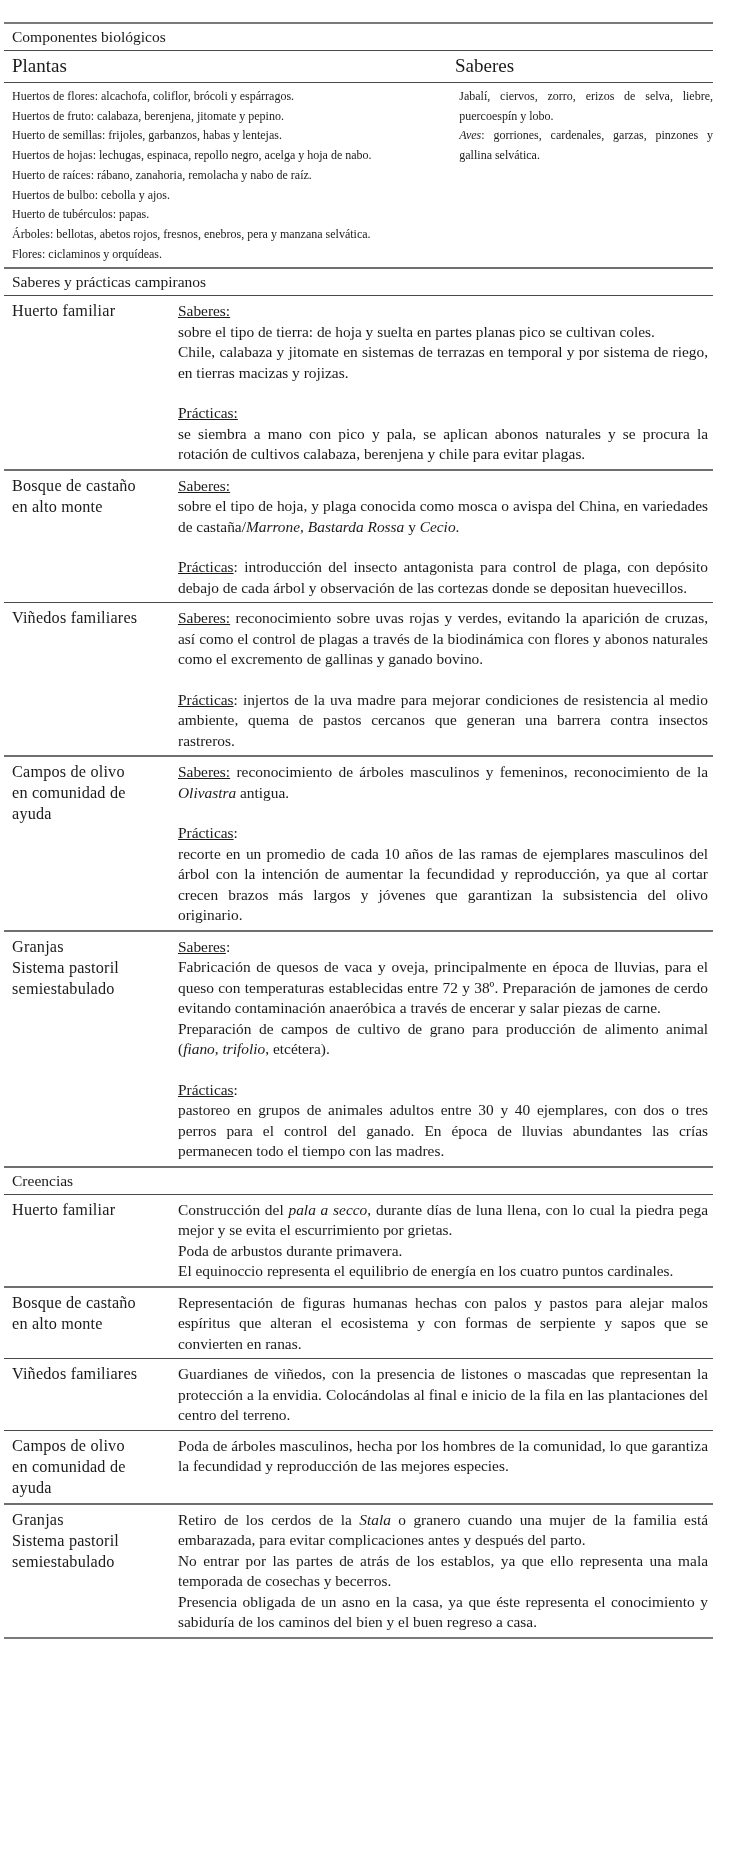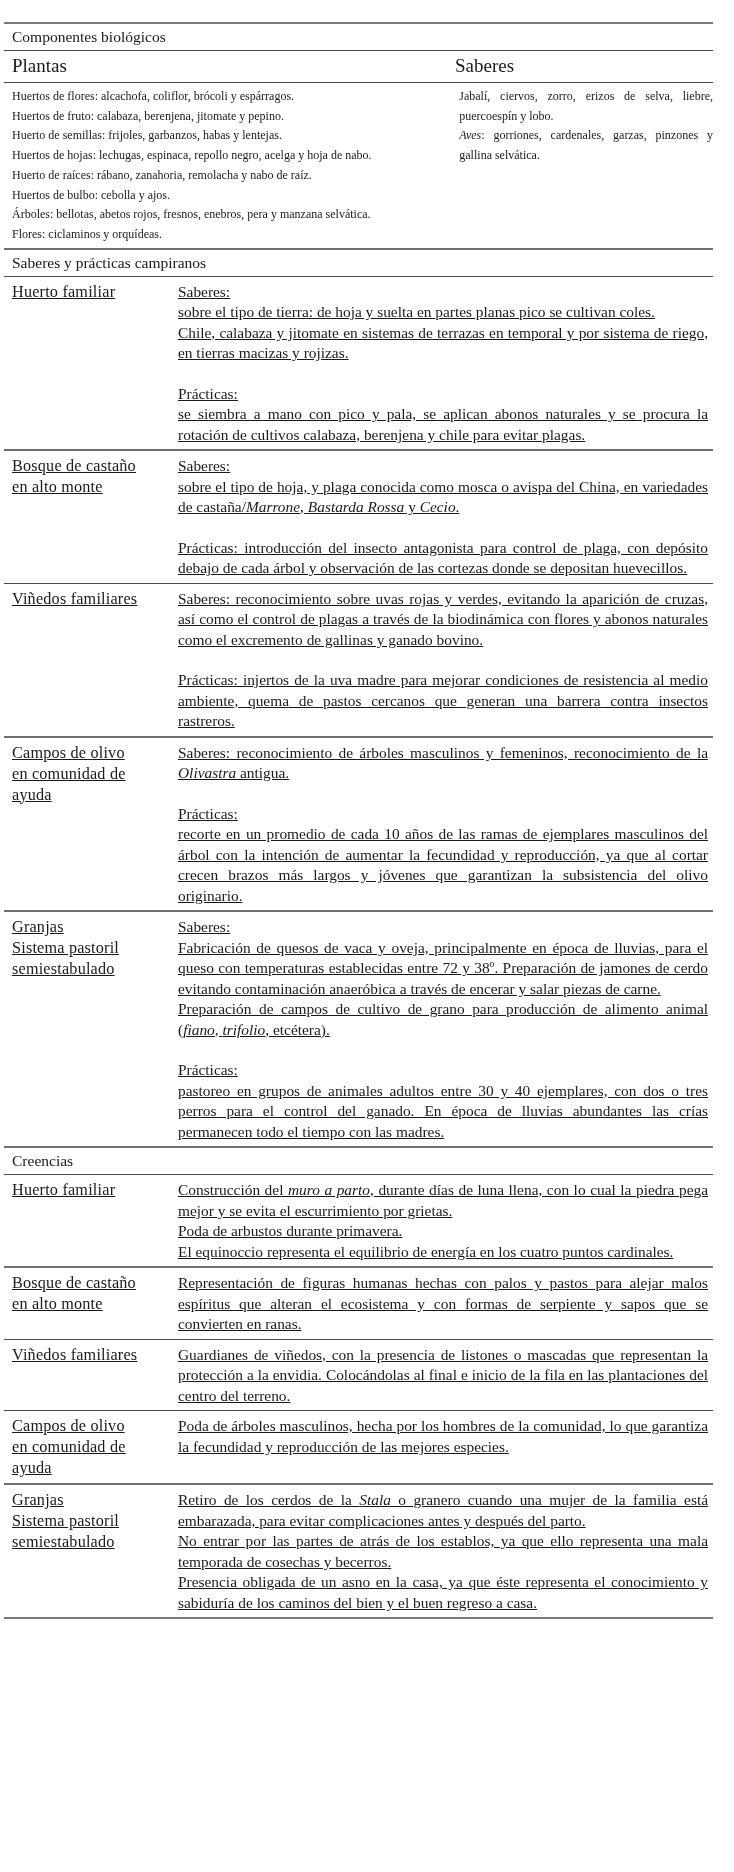--- a/index.html
+++ b/index.html
@@ -12,21 +12,21 @@
     .rule-top { border-top: 2px solid #7a7a7a; }
     .rule { border-top: 1.5px solid #4a4a4a; }
     .rule-thick { border-top: 2px solid #6f6f6f; }
     .sec-title { font-size: 15.5px; line-height: 20px; padding: 3px 0 3px 8px; }
     .colhead { display: flex; font-size: 19px; line-height: 24px; padding: 3px 0 4px 8px; }
     .colhead .c1 { width: 443px; }
     .bio { display: flex; padding: 4px 0 3px 8px; font-size: 12px; line-height: 19.7px; }
     .bio .plantas { width: 433px; text-align: justify; }
     .bio .animales { width: 262px; margin-left: 28px; text-align: justify; }
     .bio p { margin: 0; }
-    .row { display: flex; padding: 5px 0 4px 0; font-size: 15.4px; line-height: 20.5px; text-decoration: underline; }
+    .row { display: flex; padding: 5px 0 4px 0; font-size: 15.4px; line-height: 20.5px; }
     .row .label { width: 166px; padding-left: 8px; font-size: 16.2px; line-height: 21px; letter-spacing: 0.2px; }
     .row .content { width: 530px; text-align: justify; }
     .row .content p { margin: 0; }
     .u { text-decoration: underline; }
     .gap { height: 20px; }
     i { font-style: italic; }
   </style>
 </head>
 <body>
 
@@ -41,20 +41,21 @@
   </div>
   <div class="rule"></div>
   <div class="bio">
     <div class="plantas">
       <p>Huertos de flores: alcachofa, coliflor, brócoli y espárragos.</p>
       <p>Huertos de fruto: calabaza, berenjena, jitomate y pepino.</p>
       <p>Huerto de semillas: frijoles, garbanzos, habas y lentejas.</p>
       <p>Huertos de hojas: lechugas, espinaca, repollo negro, acelga y hoja de nabo.</p>
       <p>Huerto de raíces: rábano, zanahoria, remolacha y nabo de raíz.</p>
       <p>Huertos de bulbo: cebolla y ajos.</p>
+      <p>Huerto de tubérculos: papas.</p>
       <p>Árboles: bellotas, abetos rojos, fresnos, enebros, pera y manzana selvática.</p>
       <p>Flores: ciclaminos y orquídeas.</p>
     </div>
     <div class="animales">
       <p>Jabalí, ciervos, zorro, erizos de selva, liebre, puercoespín y lobo.</p>
       <p><i>Aves</i><span>: gorriones, cardenales, garzas, pinzones y gallina selvática.</span></p>
     </div>
   </div>
   <div class="rule-thick"></div>
 
@@ -135,21 +136,21 @@
   <div class="rule-thick"></div>
 
   <div class="sec-title">Creencias</div>
   <div class="rule"></div>
 
   <div class="row">
     <div class="label">
       <div>Huerto familiar</div>
     </div>
     <div class="content">
-      <p><span>Construcción del </span><i>muro a parto</i><span>, durante días de luna llena, con lo cual la piedra pega mejor y se evita el escurrimiento por grietas.</span></p>
+      <p><span>Construcción del </span><i>pala a secco</i><span>, durante días de luna llena, con lo cual la piedra pega mejor y se evita el escurrimiento por grietas.</span></p>
       <p>Poda de arbustos durante primavera.</p>
       <p>El equinoccio representa el equilibrio de energía en los cuatro puntos cardinales.</p>
     </div>
   </div>
   <div class="rule-thick"></div>
 
   <div class="row">
     <div class="label">
       <div>Bosque de castaño</div>
       <div>en alto monte</div>

